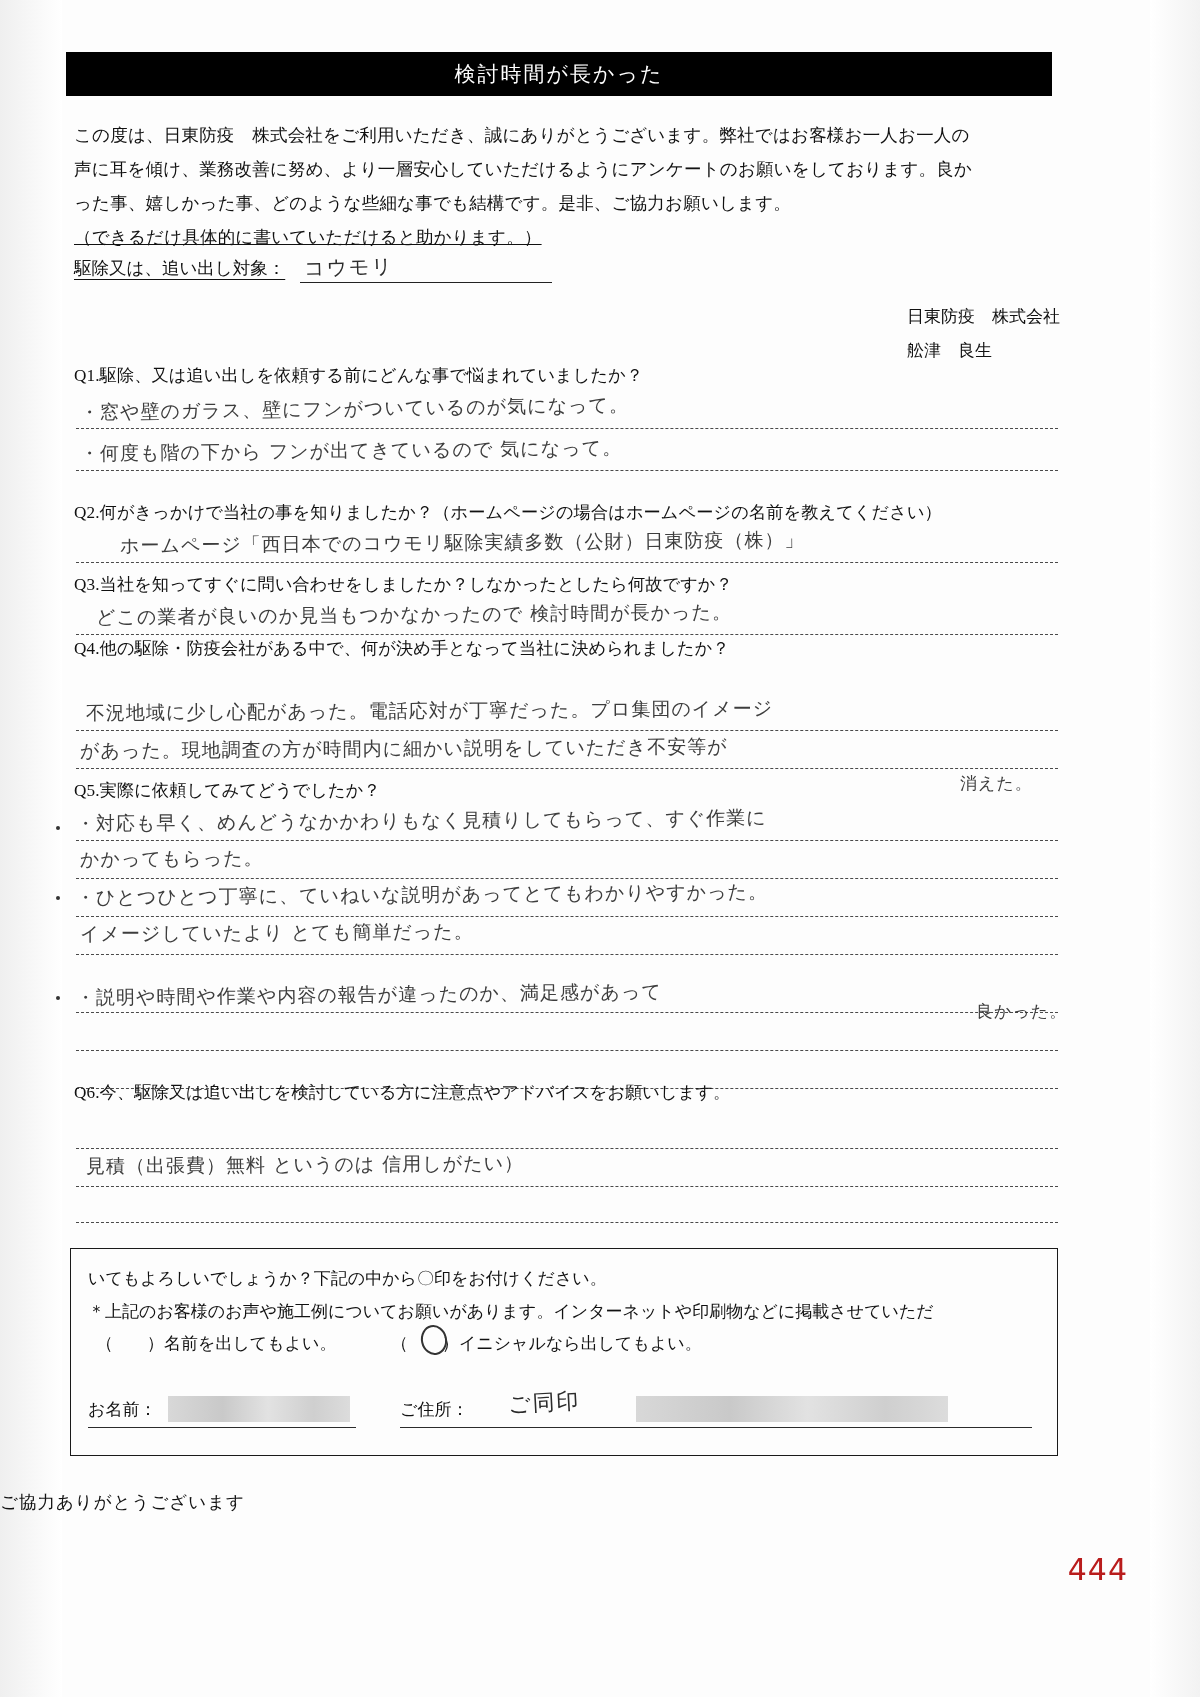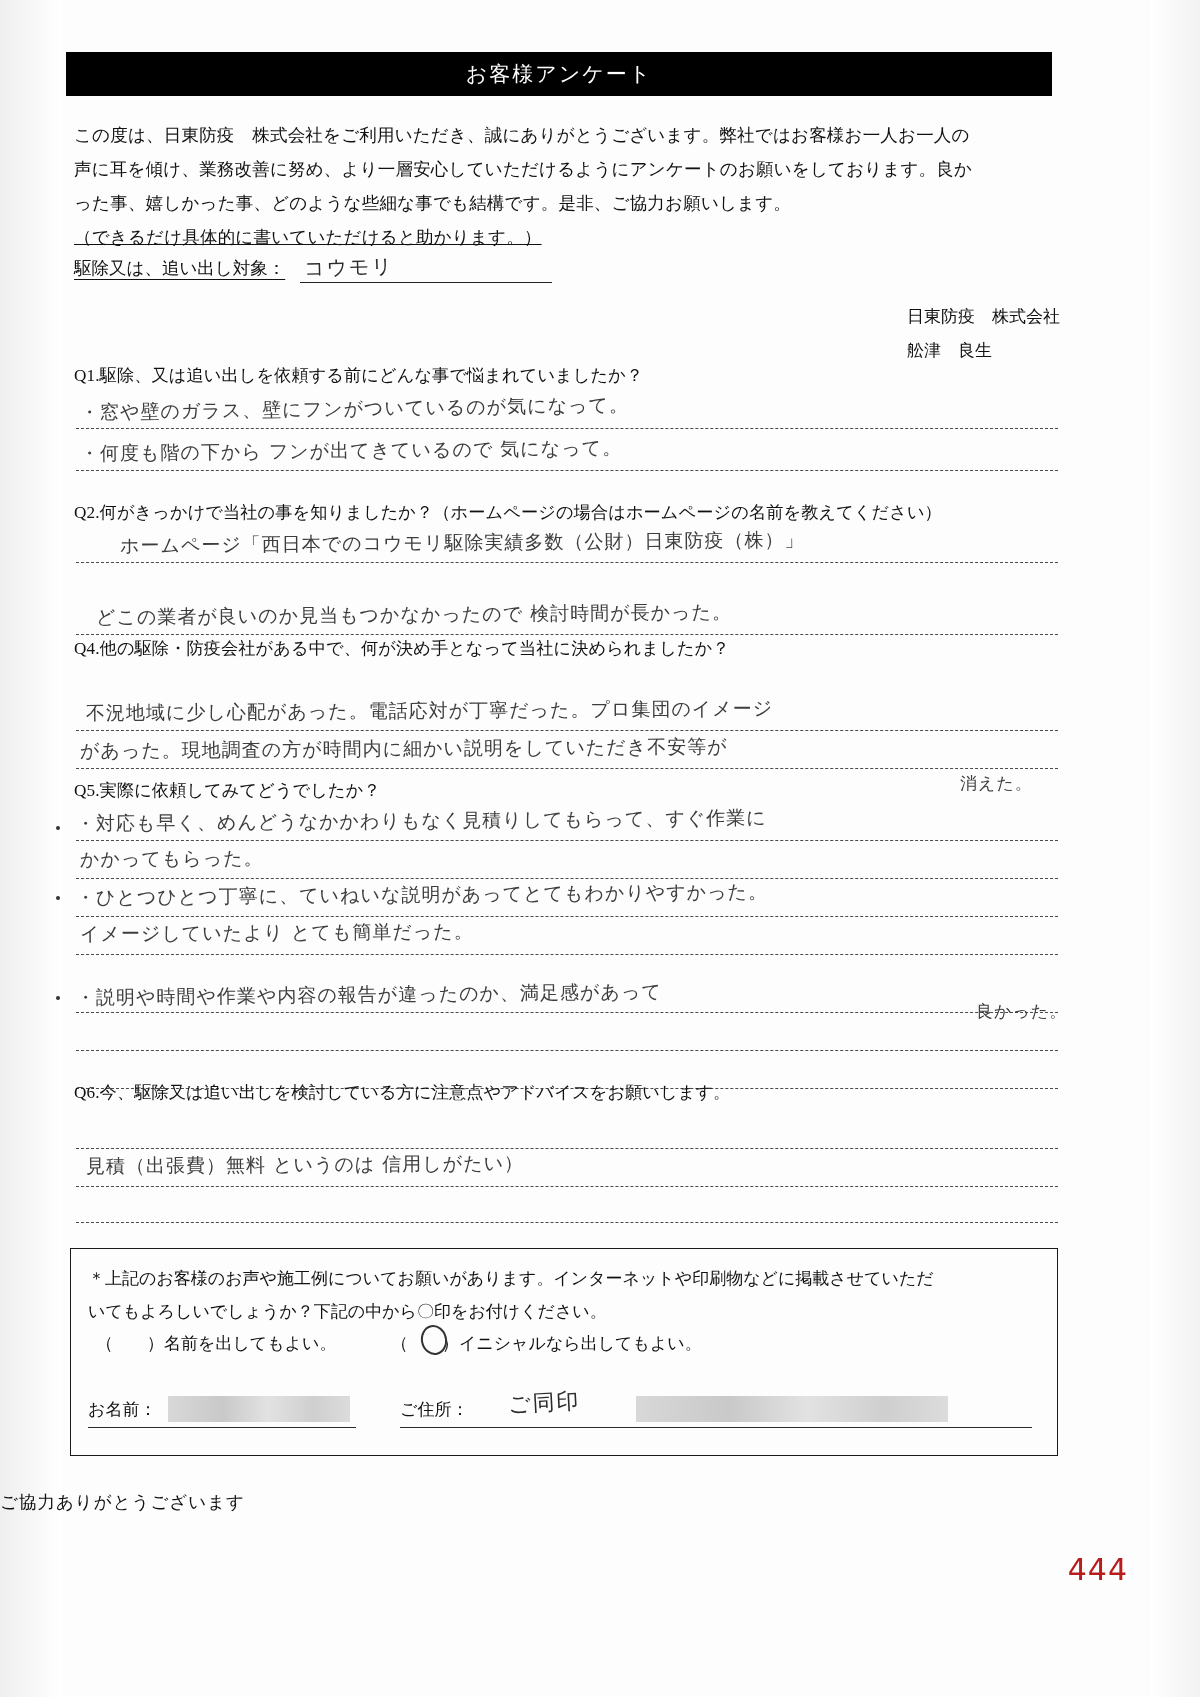--- a/index.html
+++ b/index.html
@@ -209,21 +209,21 @@
   }
 </style>
 </head>
 <body>
 
 <div class="page">
 
   <div class="scan-edge-left"></div>
   <div class="scan-edge-right"></div>
 
-  <div class="title-bar">お客様アンケート</div>
+  <div class="title-bar">検討時間が長かった</div>
 
   <div class="intro">
     <p>この度は、日東防疫　株式会社をご利用いただき、誠にありがとうございます。弊社ではお客様お一人お一人の</p>
     <p>声に耳を傾け、業務改善に努め、より一層安心していただけるようにアンケートのお願いをしております。良か</p>
     <p>った事、嬉しかった事、どのような些細な事でも結構です。是非、ご協力お願いします。</p>
     <p class="ul">（できるだけ具体的に書いていただけると助かります。）</p>
   </div>
 
   <div class="target-line">
     <span class="target-label">駆除又は、追い出し対象：</span>
@@ -239,20 +239,21 @@
   <div class="q" style="top:363px;">Q1.駆除、又は追い出しを依頼する前にどんな事で悩まれていましたか？</div>
   <div class="dashline" style="top:428px;"></div>
   <div class="dashline" style="top:470px;"></div>
   <div class="hw md" style="left:80px; top:396px; transform:rotate(-0.8deg);">・窓や壁のガラス、壁にフンがついているのが気になって。</div>
   <div class="hw md" style="left:80px; top:438px; transform:rotate(-0.6deg);">・何度も階の下から フンが出てきているので 気になって。</div>
 
   <div class="q" style="top:500px;">Q2.何がきっかけで当社の事を知りましたか？（ホームページの場合はホームページの名前を教えてください）</div>
   <div class="dashline" style="top:562px;"></div>
   <div class="hw md" style="left:120px; top:530px; transform:rotate(-0.5deg);">ホームページ「西日本でのコウモリ駆除実績多数（公財）日東防疫（株）」</div>
 
+  <div class="q" style="top:572px;">Q3.当社を知ってすぐに問い合わせをしましたか？しなかったとしたら何故ですか？</div>
   <div class="dashline" style="top:634px;"></div>
   <div class="hw md" style="left:96px; top:602px; transform:rotate(-0.5deg);">どこの業者が良いのか見当もつかなかったので 検討時間が長かった。</div>
 
   <div class="q" style="top:636px;">Q4.他の駆除・防疫会社がある中で、何が決め手となって当社に決められましたか？</div>
   <div class="dashline" style="top:730px;"></div>
   <div class="dashline" style="top:768px;"></div>
   <div class="hw md" style="left:86px; top:698px; transform:rotate(-0.4deg);">不況地域に少し心配があった。電話応対が丁寧だった。プロ集団のイメージ</div>
   <div class="hw md" style="left:80px; top:736px; transform:rotate(-0.4deg);">があった。現地調査の方が時間内に細かい説明をしていただき不安等が</div>
   <div class="hw sm" style="left:960px; top:772px;">消えた。</div>
 
@@ -276,22 +277,22 @@
   <div class="hw sm" style="left:976px; top:1000px;">良かった。</div>
 
   <div class="q" style="top:1080px;">Q6.今、駆除又は追い出しを検討している方に注意点やアドバイスをお願いします。</div>
   <div class="dashline" style="top:1148px;"></div>
   <div class="dashline" style="top:1186px;"></div>
   <div class="dashline" style="top:1222px;"></div>
   <div class="hw md" style="left:86px; top:1152px; transform:rotate(-0.4deg);">見積（出張費）無料 というのは 信用しがたい）</div>
 
   <div class="footer-box"></div>
   <div class="fb-text">
+    <div>いてもよろしいでしょうか？下記の中から〇印をお付けください。</div>
     <div>＊上記のお客様のお声や施工例についてお願いがあります。インターネットや印刷物などに掲載させていただ</div>
-    <div>いてもよろしいでしょうか？下記の中から〇印をお付けください。</div>
   </div>
   <div class="fb-choice">
     <span>（　　）名前を出してもよい。</span>
     <span style="display:inline-block;width:46px;"></span>
     <span>（　　）イニシャルなら出してもよい。</span>
   </div>
   <div class="circle-mark"></div>
 
   <div class="name-row">お名前：</div>
   <div class="redact" style="left:168px; top:1396px; width:182px;"></div>

